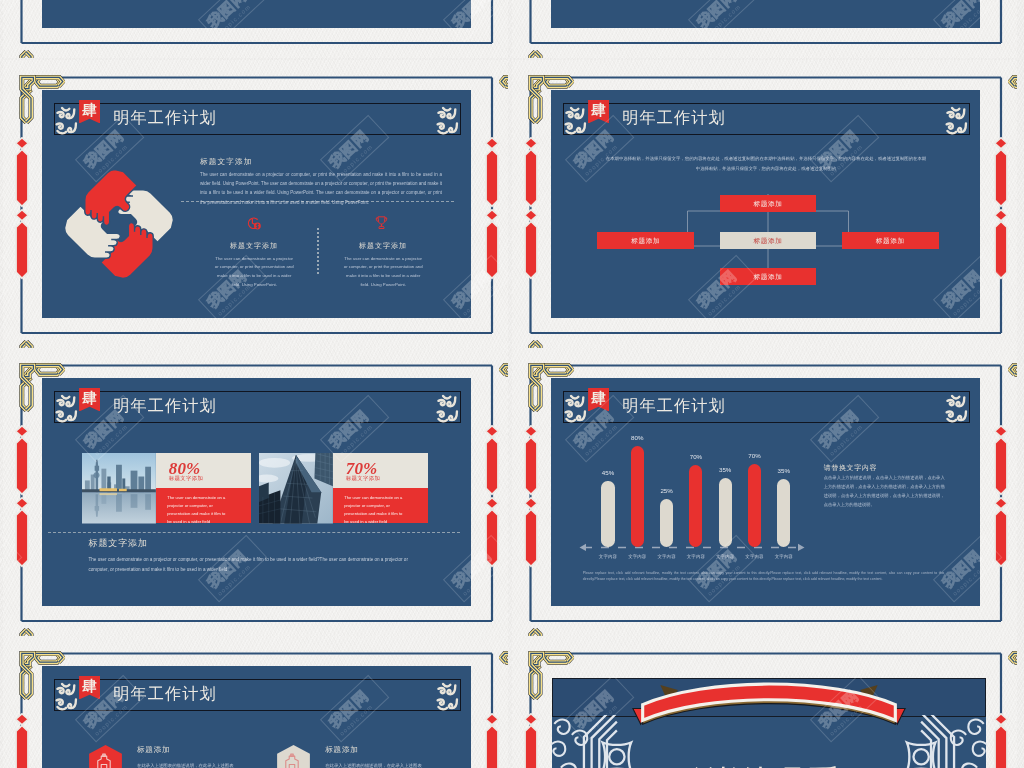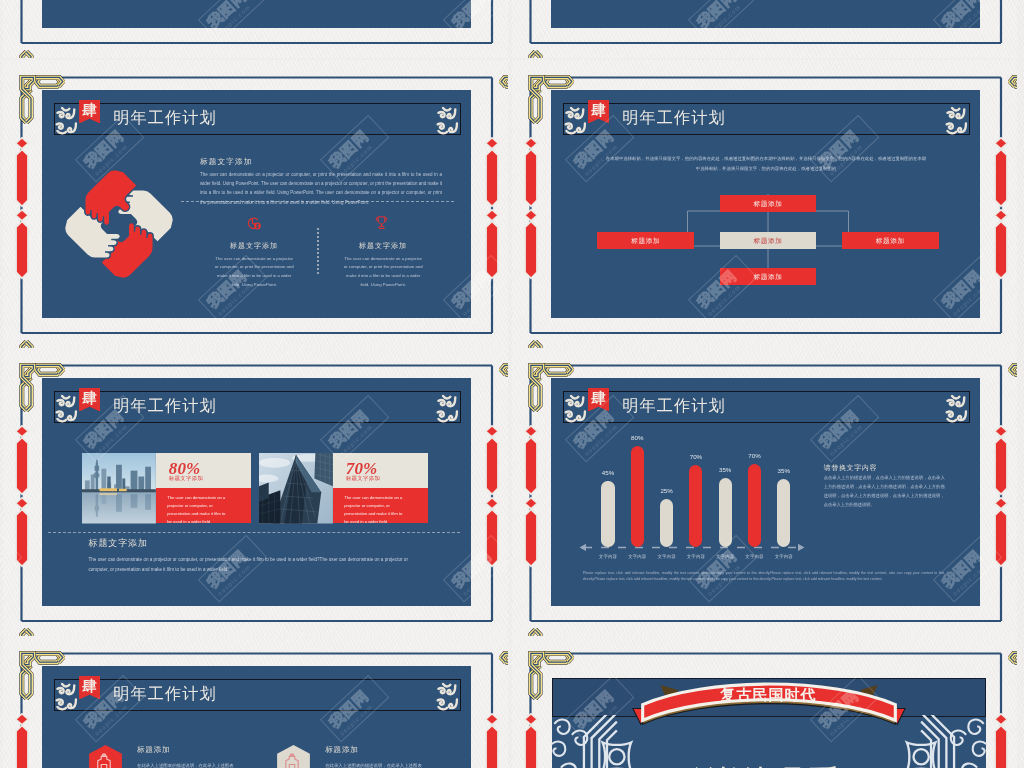--- a/index.html
+++ b/index.html
@@ -829,19 +829,17 @@
         </svg>
 
       <svg style="position:absolute;left:75px;top:-3px;width:284px;height:69px;overflow:visible" viewBox="0 0 290 70">
         <path d="M34 10 L52 15 L43 30 Z" fill="#55401e"></path>
         <path d="M256 10 L238 15 L247 30 Z" fill="#55401e"></path>
         <path d="M6 34 L22 34 L14 50 Z" fill="#e8312f" stroke="#171a1f" stroke-width="1.1"></path>
         <path d="M284 34 L268 34 L276 50 Z" fill="#e8312f" stroke="#171a1f" stroke-width="1.1"></path>
         <path d="M16 34 C80 6 210 6 274 34 L274 50 C210 22 80 22 16 50 Z" fill="#8a6a34" stroke="#171a1f" stroke-width="1.2"></path>
         <path d="M16 30 C80 2 210 2 274 30 L274 46 C210 18 80 18 16 46 Z" fill="#e8312f" stroke="#f4f1eb" stroke-width="3.2"></path>
       </svg>
-      <div style="position:absolute;left:75px;top:10px;width:284px;text-align:center;color:#f4f1eb;
-                  font-family:'Liberation Serif',serif;font-weight:700;font-size:15px;letter-spacing:.07em;line-height:1;">复古民国时代</div>
       <div style="position:absolute;left:0;top:88px;width:434px;text-align:center;color:#eae6de;
                   font-family:'Liberation Serif',serif;font-size:36px;letter-spacing:.03em;line-height:1;">谢谢观看</div>
     </div>
   </div>
 </div>
 
 </body></html>

